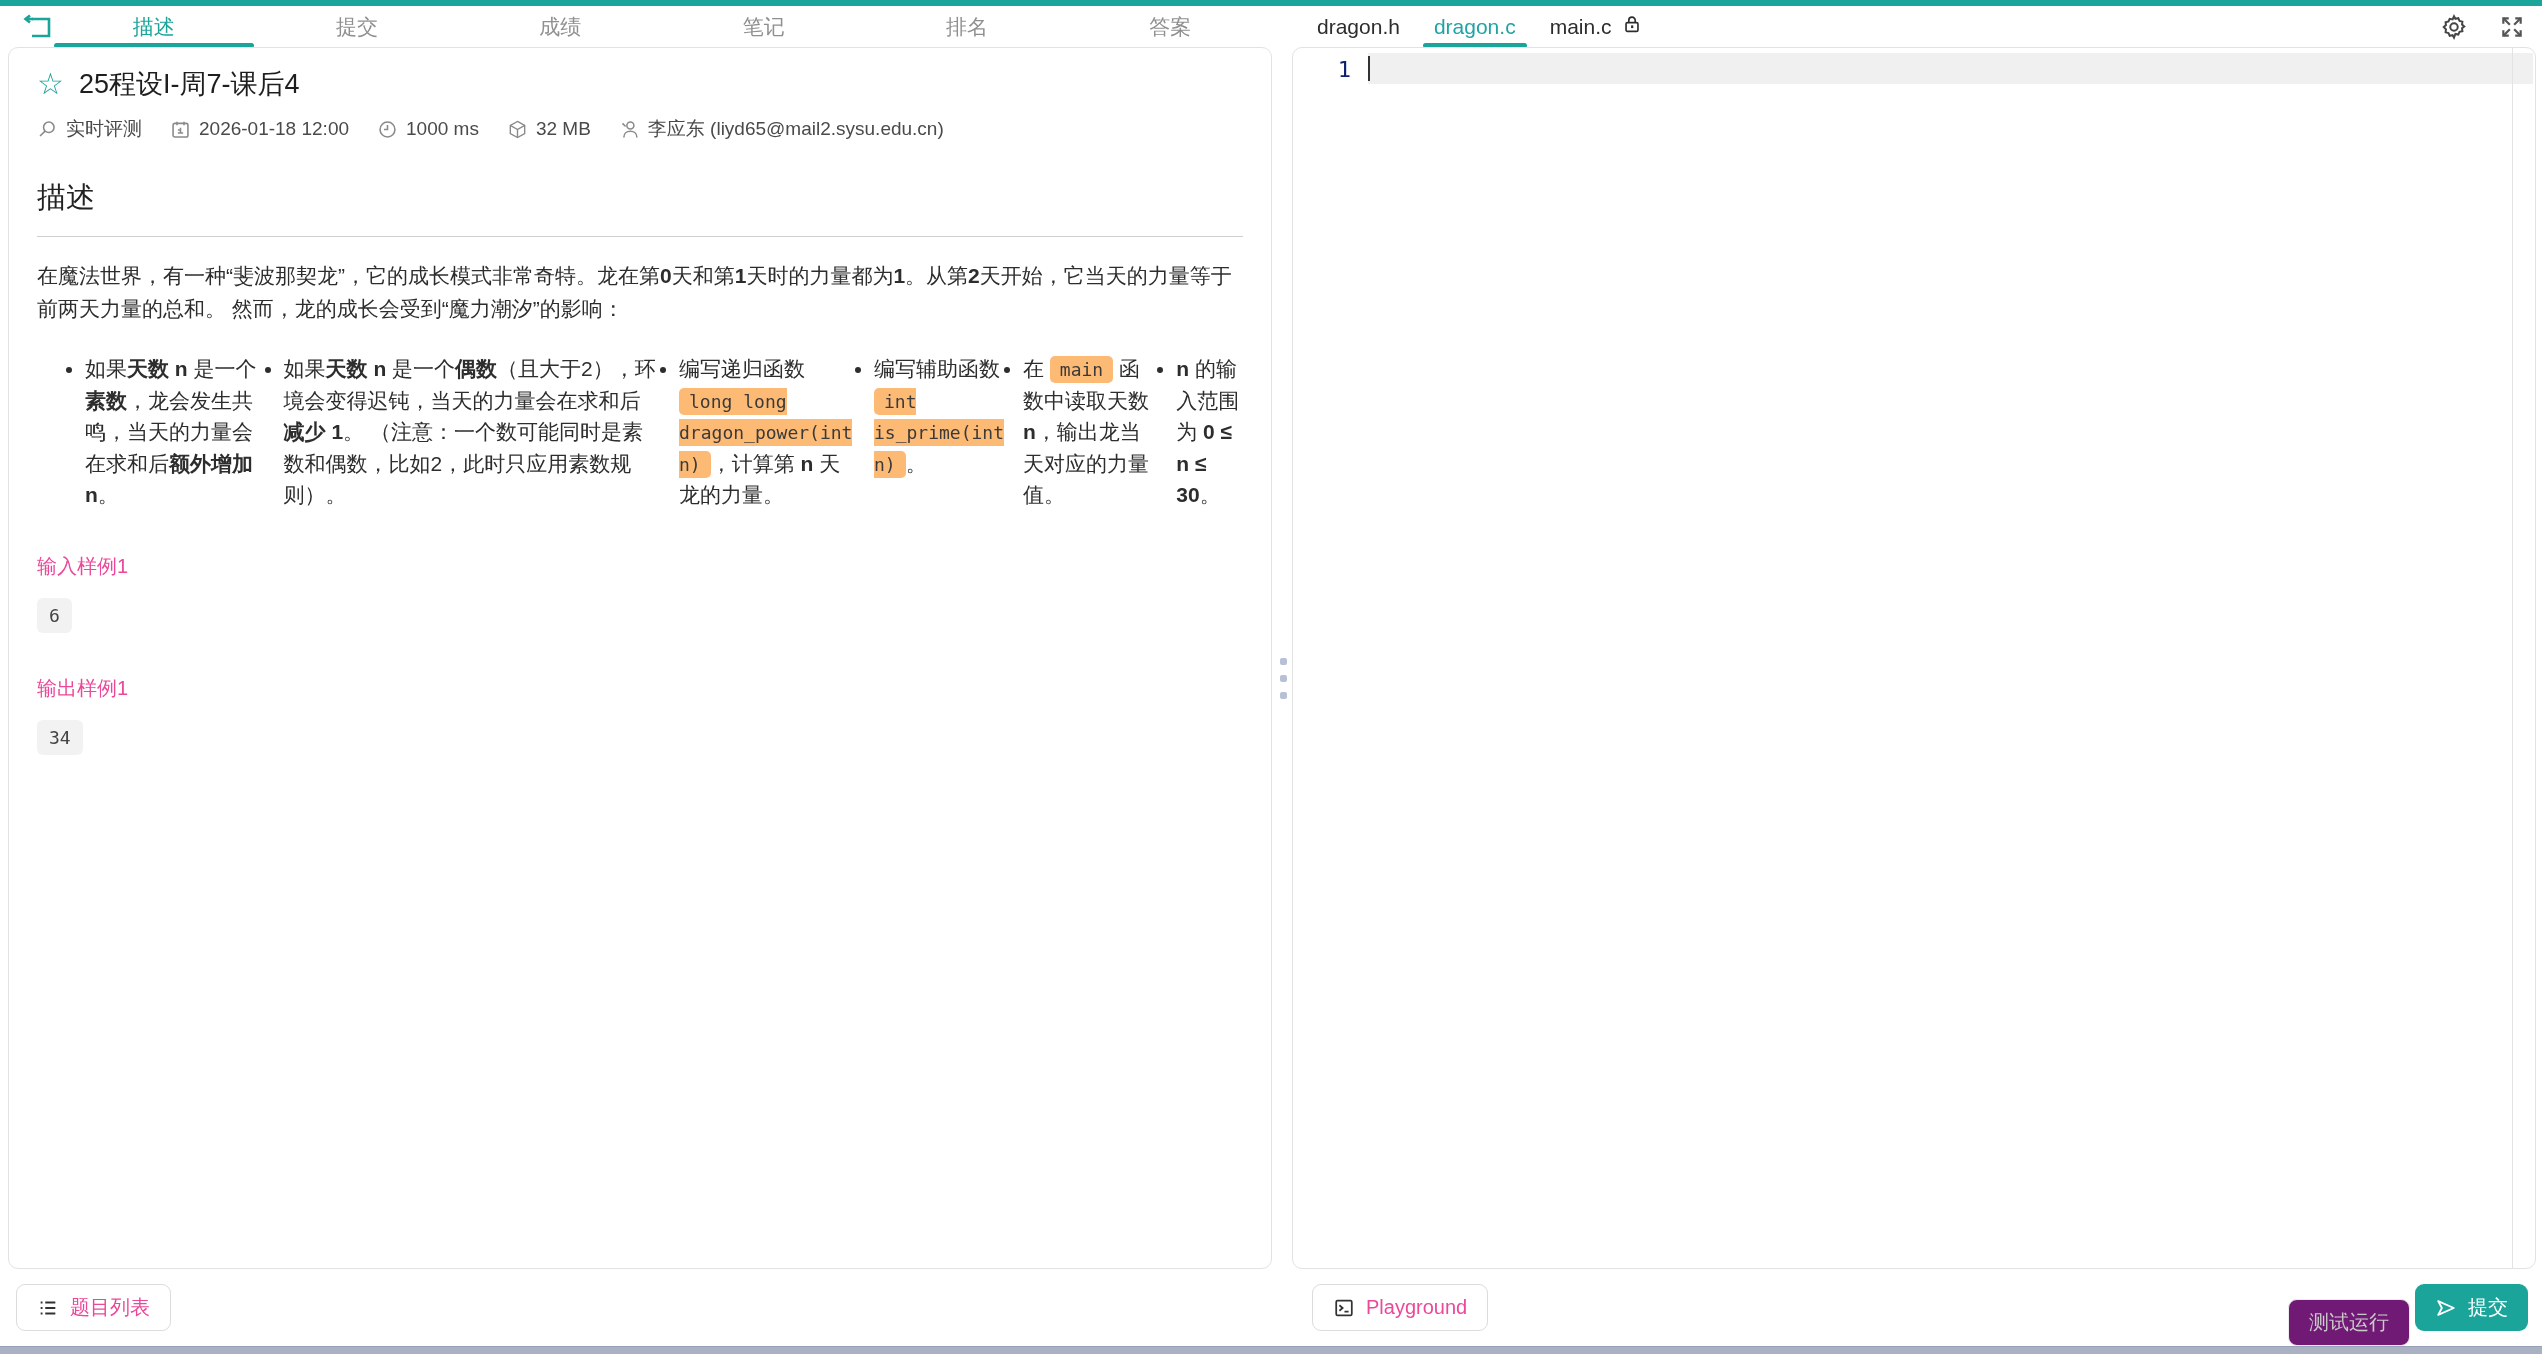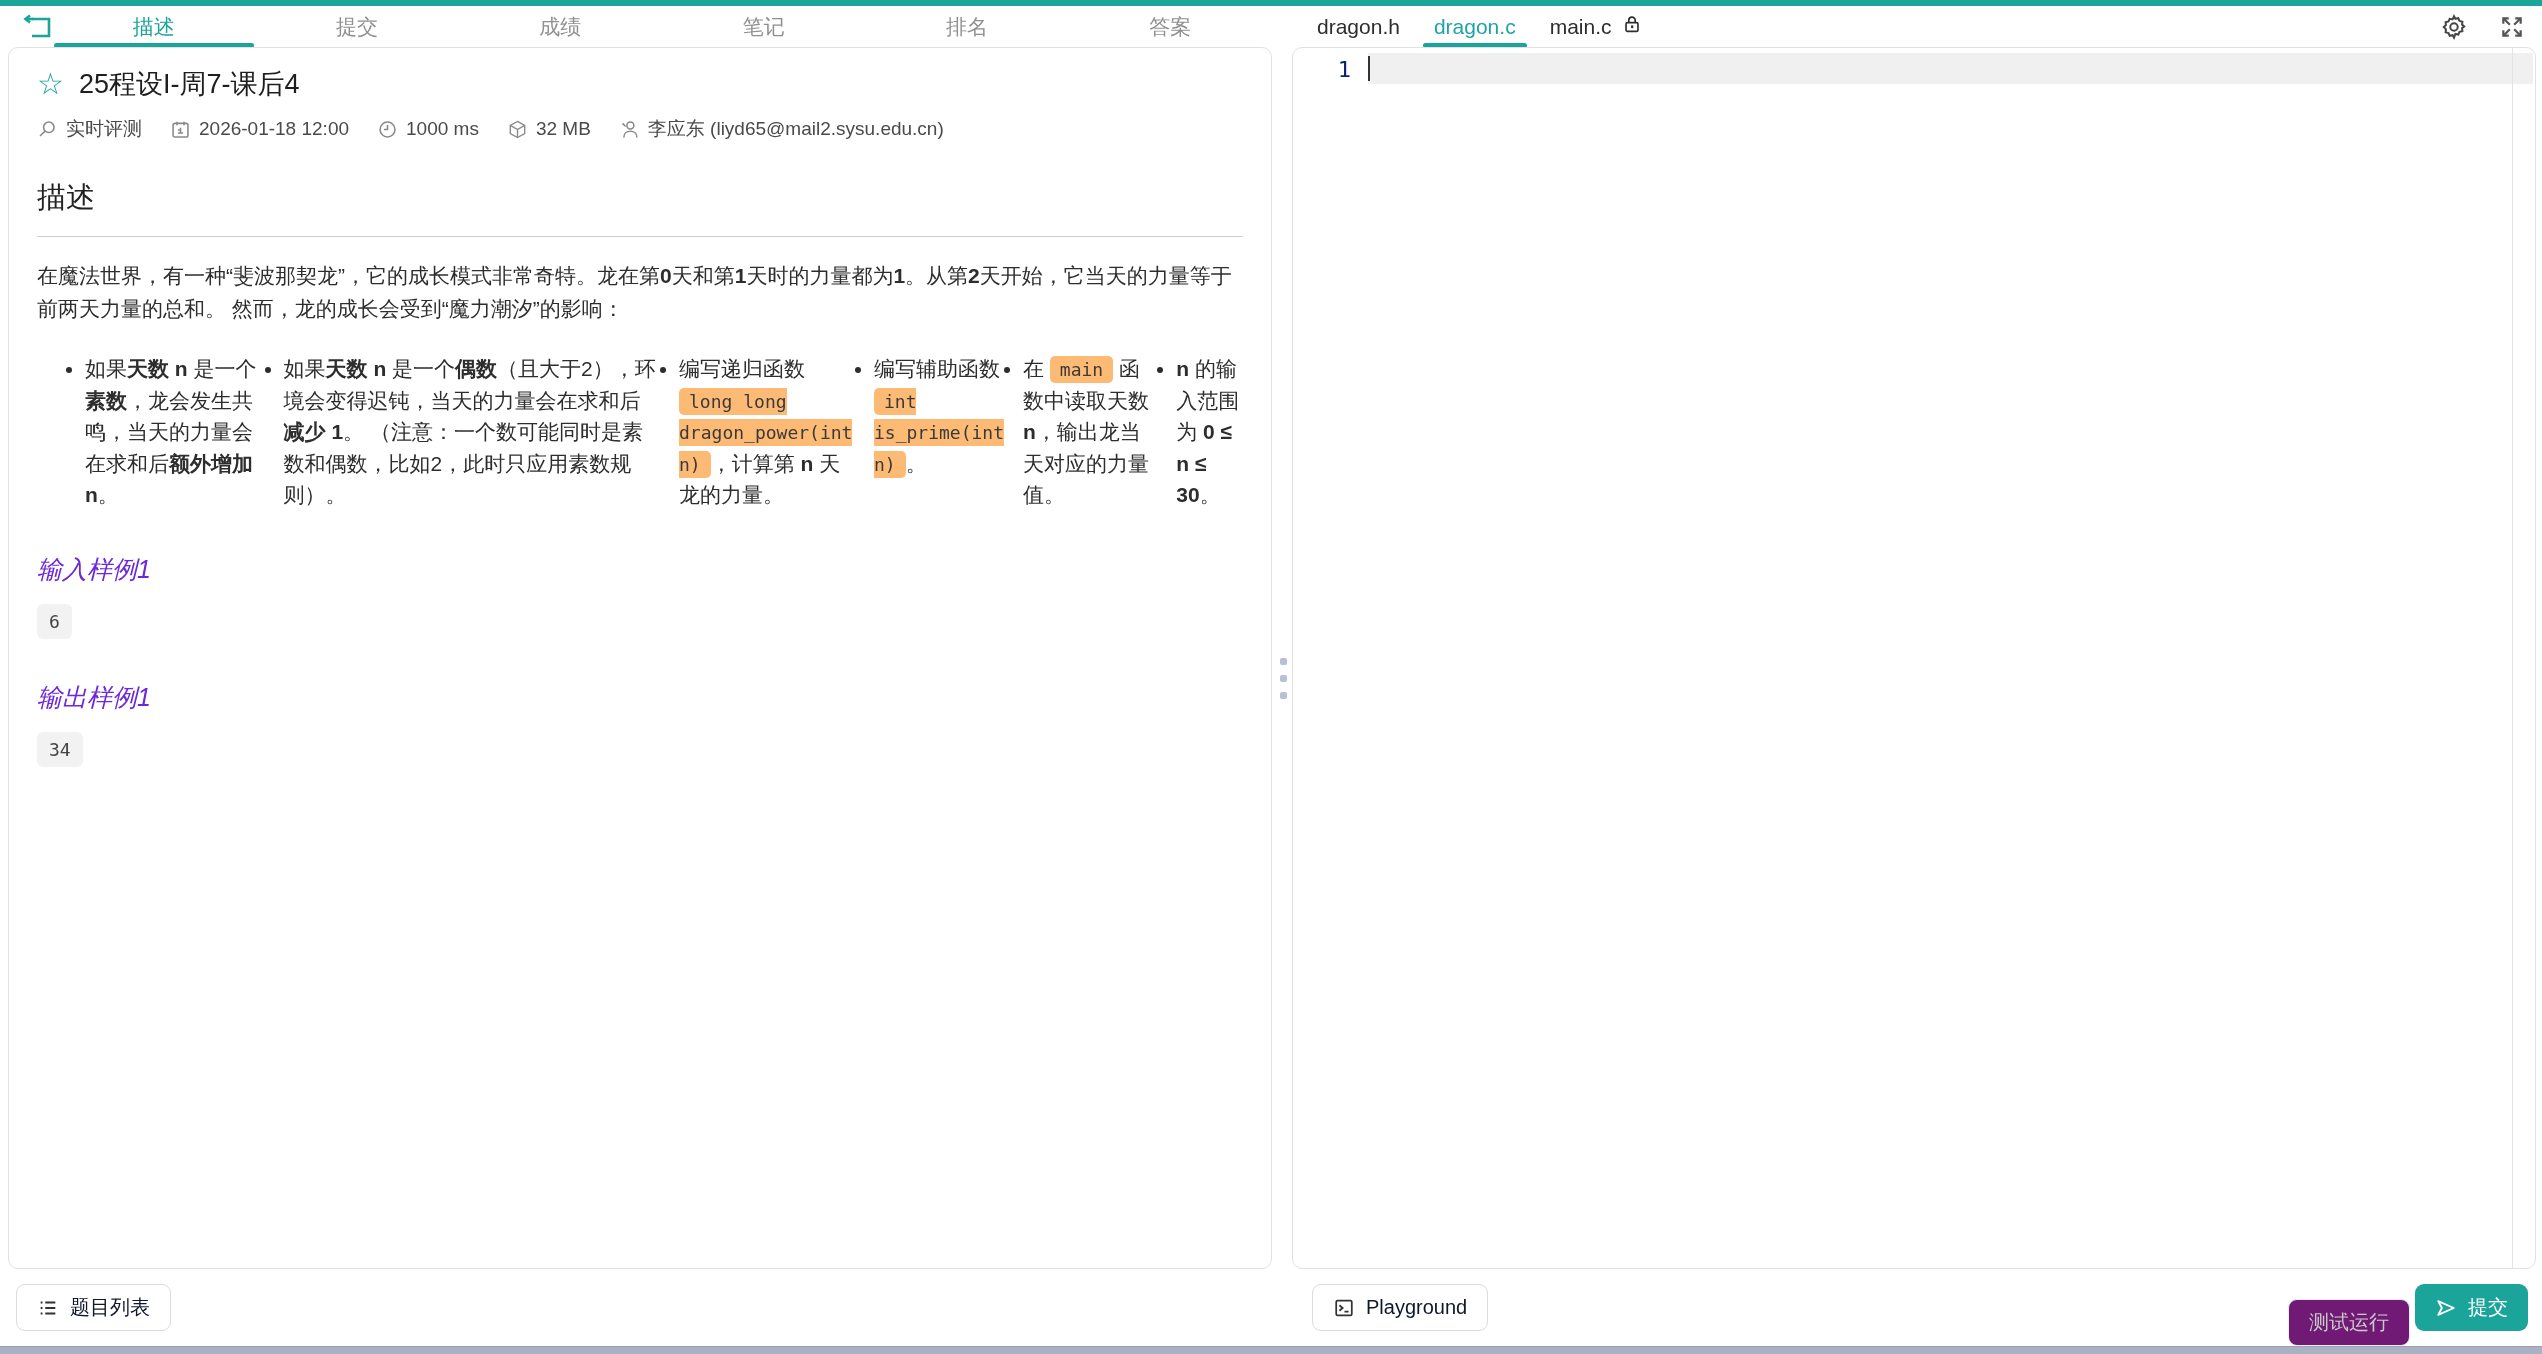--- a/index.html
+++ b/index.html
@@ -39,40 +39,40 @@
   .meta-item svg { stroke:#8a8a8a; }
 
   h2.desc-h { margin-top:36px; font-size:29px; font-weight:500; color:#222;
     padding-bottom:18px; border-bottom:1px solid #cfcfcf; }
   p.lead { margin-top:22px; font-size:21px; line-height:1.58; color:#2d2d2d; }
   ul.points { margin-top:28px; padding-left:48px; display:flex; flex-direction:row; gap:19px; }
   ul.points li { font-size:21px; line-height:1.5; color:#2d2d2d; }
   strong { font-weight:700; }
   code.icode { font-family:"DejaVu Sans Mono","Liberation Mono",monospace; font-size:18px;
     background:#fdba74; border-radius:5px; padding:3px 10px; color:#3a3a3a; }
-  h3.sample-h { margin-top:42px; font-size:25px; font-weight:500; color:#6d28d9;font-style:italic; }
+  h3.sample-h { margin-top:42px; font-size:20px; font-weight:500; color:#ec4899; }
   .chip { display:inline-block; margin-top:18px; font-family:"DejaVu Sans Mono","Liberation Mono",monospace;
     font-size:18px; background:#f2f2f2; border-radius:6px; padding:7px 12px; color:#444; }
   .note { margin-top:28px; font-size:22px; color:#2d2d2d; padding-left:6px; }
 
   
   .active-line { position:absolute; left:75px; right:2px; top:5px; height:31px; background:#f0f0f0; }
   .caret { position:absolute; left:75px; top:8px; width:2px; height:25px; background:#333; }
   .line-number { position:absolute; left:0; top:9px; width:58px; text-align:right;
     font-family:"DejaVu Sans Mono","Liberation Mono",monospace; font-size:22px; color:#0b216f; }
   .overview-line { position:absolute; right:22px; top:0; bottom:0; width:1px; background:#e3e3e3; }
 
   .resize-handle { position:absolute; left:1279px; top:658px; width:8px; display:flex;
     flex-direction:column; gap:10px; align-items:center; cursor:col-resize; }
   .resize-handle i { width:7px; height:7px; border-radius:2px; background:#b8c0d6; }
 
   
   .footer { position:absolute; left:0; top:1270px; width:100%; height:76px; background:#fff; }
   .btn { position:absolute; top:14px; height:47px; display:flex; align-items:center; gap:11px;
-    border:1px solid #dcdcdc; border-radius:9px; background:#fff; font-size:20px; color:#0f172a;
+    border:1px solid #dcdcdc; border-radius:9px; background:#fff; font-size:20px; color:#ec4899;
     padding:0 20px; cursor:pointer; white-space:nowrap; }
   .pager { position:absolute; left:918px; top:14px; display:flex; align-items:center; gap:26px; }
   .pager .btn { position:static; }
   .page-count { font-size:21px; color:#2f2f2f; }
   .btn.disabled { color:#c9c9c9; border-color:#ececec; background:#701a75; cursor:default;margin-top:15px; }
   .btn.primary { background:#1ba49a; border:none; color:#fff; }
 
   .bottom-strip { position:absolute; left:0; bottom:0; width:100%; height:8px;
     background:#a9b1c2; border-top:1px solid #97a1b5; }
 </style>

